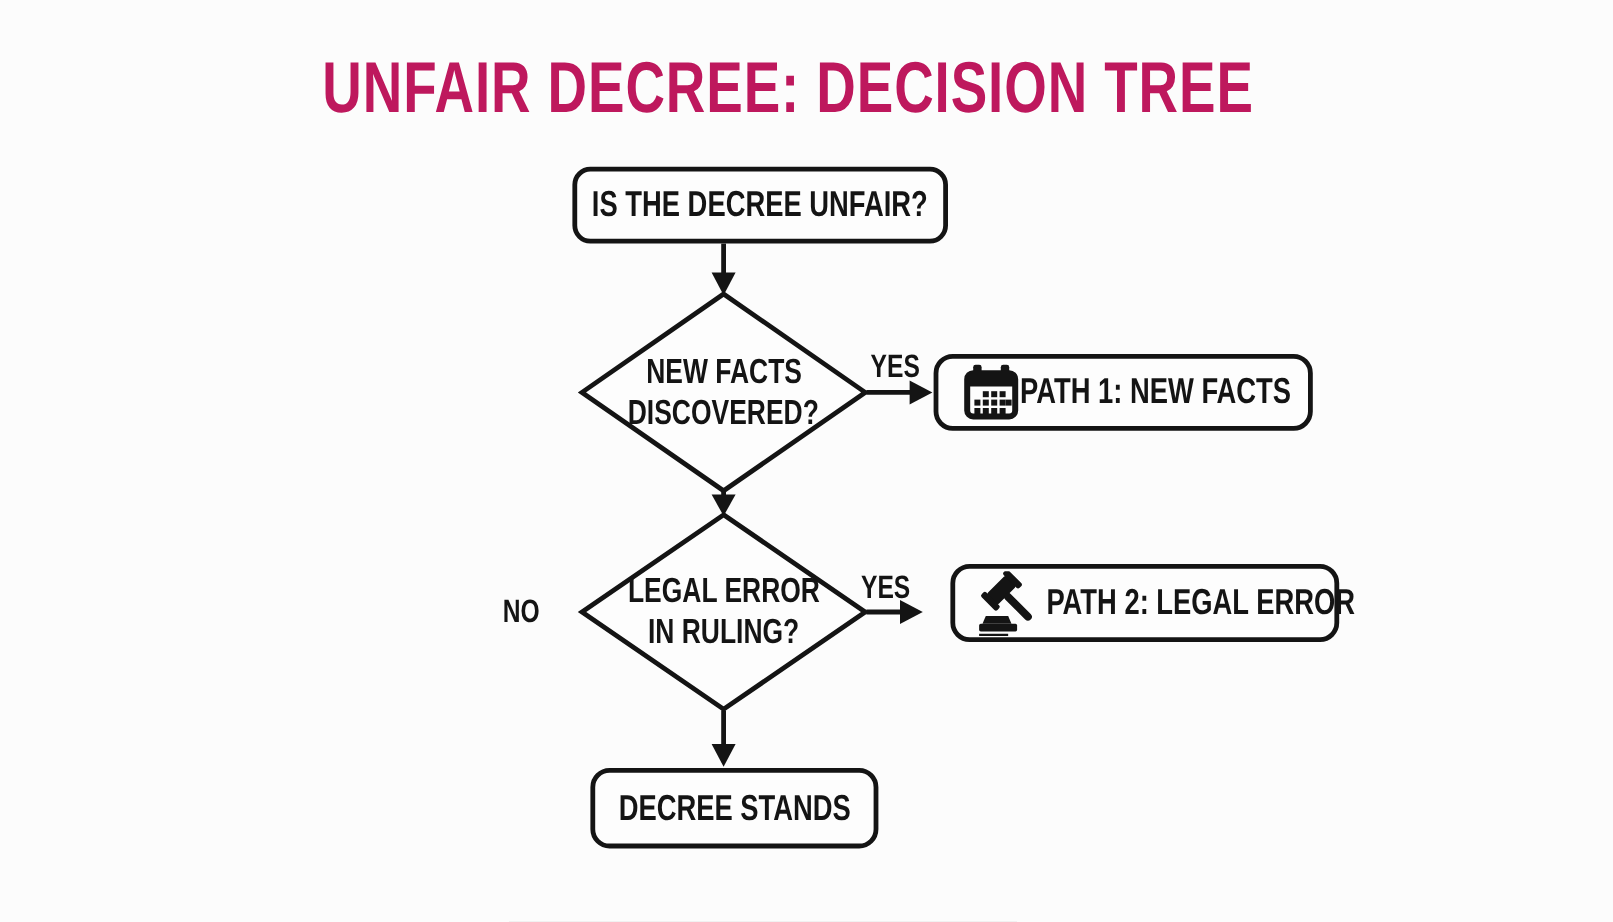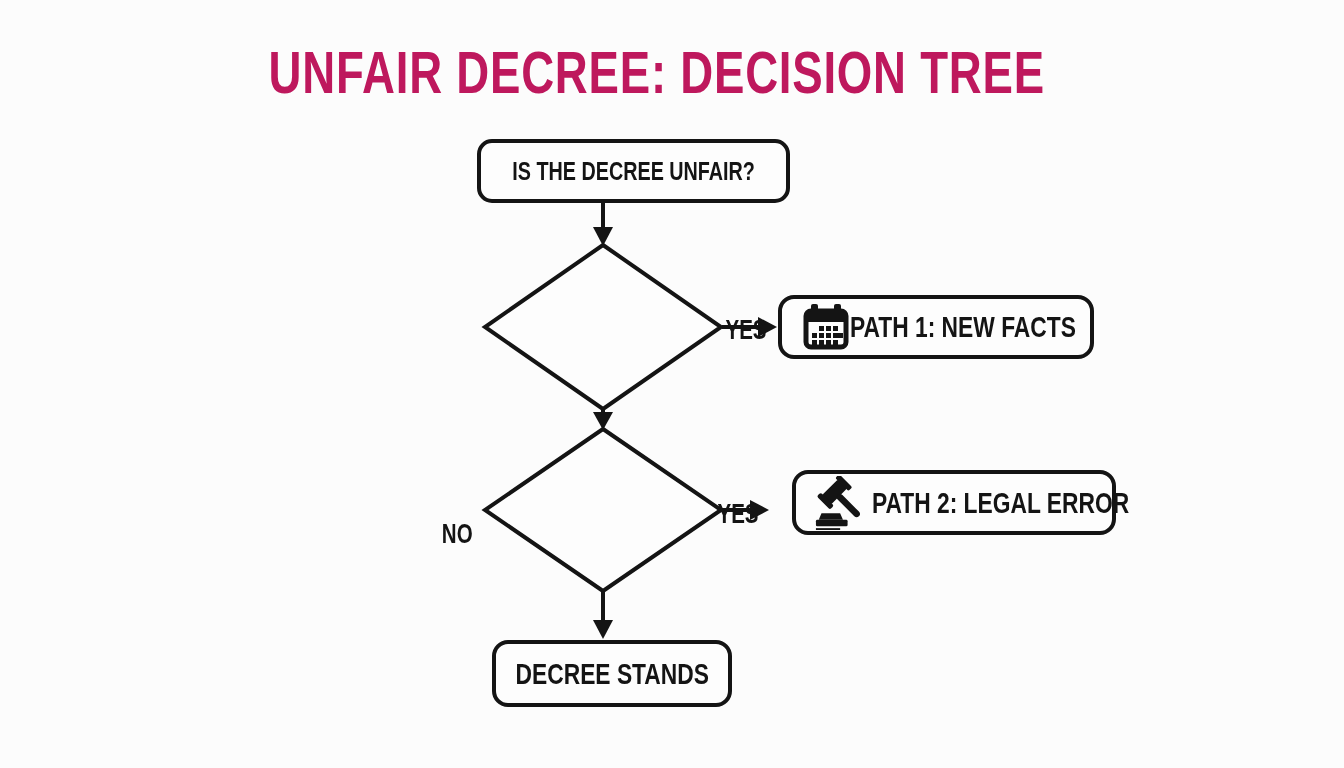--- a/index.html
+++ b/index.html
@@ -22,42 +22,42 @@
     text-align:center;font-size:60px;font-weight:800;
     letter-spacing:1px;color:#be185d;
   }
 
   .node{
     position:absolute;box-sizing:border-box;
     background:#fdfdfd;border:4px solid #141414;
     display:flex;align-items:center;justify-content:center;
     font-weight:700;
   }
-  .node-start{left:477px;top:139px;width:313px;height:64px;border-radius:15px;font-size:26px;}
+  .node-start{left:477px;top:139px;width:313px;height:64px;border-radius:15px;font-size:30px;}
   .node-end{left:492px;top:640px;width:240px;height:67px;border-radius:16px;font-size:30px;}
   .node-path{justify-content:flex-start;border-radius:16px;font-size:30px;}
   .node-path1{left:778px;top:295px;width:316px;height:64px;padding-left:20px;}
   .node-path2{left:792px;top:470px;width:324px;height:65px;padding-left:16px;}
   .path-icon{flex:0 0 auto;display:flex;align-items:center;justify-content:center;}
   .path-label{}
 
   .diamond-label{
     position:absolute;left:473px;width:260px;height:70px;
     display:flex;flex-direction:column;align-items:center;justify-content:center;
     font-size:29px;font-weight:700;line-height:34px;text-align:center;
   }
   .dlabel1{top:292px;}
   .dlabel2{top:475px;}
 
   .edge-label{
-    position:absolute;font-size:27px;font-weight:700;text-align:center;margin-top:25px;
+    position:absolute;font-size:27px;font-weight:700;text-align:center;
   }
   .yes1{left:716px;top:290px;width:60px;}
   .yes2{left:708px;top:474px;width:60px;}
-  .no1{left:431px;top:494px;width:52px;}
+  .no1{left:408px;top:494px;width:52px;}
 
   svg{display:block;}
 </style>
 </head>
 <body>
 
 <div class="stage">
 
   <svg class="layer" viewBox="0 0 1344 768" aria-hidden="true">
     <g stroke="#141414" stroke-width="4" fill="none">
@@ -85,21 +85,29 @@
   </svg>
 
   <div class="title">
     <span class="cond">UNFAIR DECREE: DECISION TREE</span>
   </div>
 
   <div class="node node-start">
     <span class="cond">IS THE DECREE UNFAIR?</span>
   </div>
 
+  <div class="diamond-label dlabel1">
+    <span class="cond">NEW FACTS</span>
+    <span class="cond">DISCOVERED?</span>
+  </div>
 
+  <div class="diamond-label dlabel2">
+    <span class="cond">LEGAL ERROR</span>
+    <span class="cond">IN RULING?</span>
+  </div>
 
   <div class="edge-label yes1">
     <span class="cond">YES</span>
   </div>
   <div class="edge-label yes2">
     <span class="cond">YES</span>
   </div>
   <div class="edge-label no1">
     <span class="cond">NO</span>
   </div>

